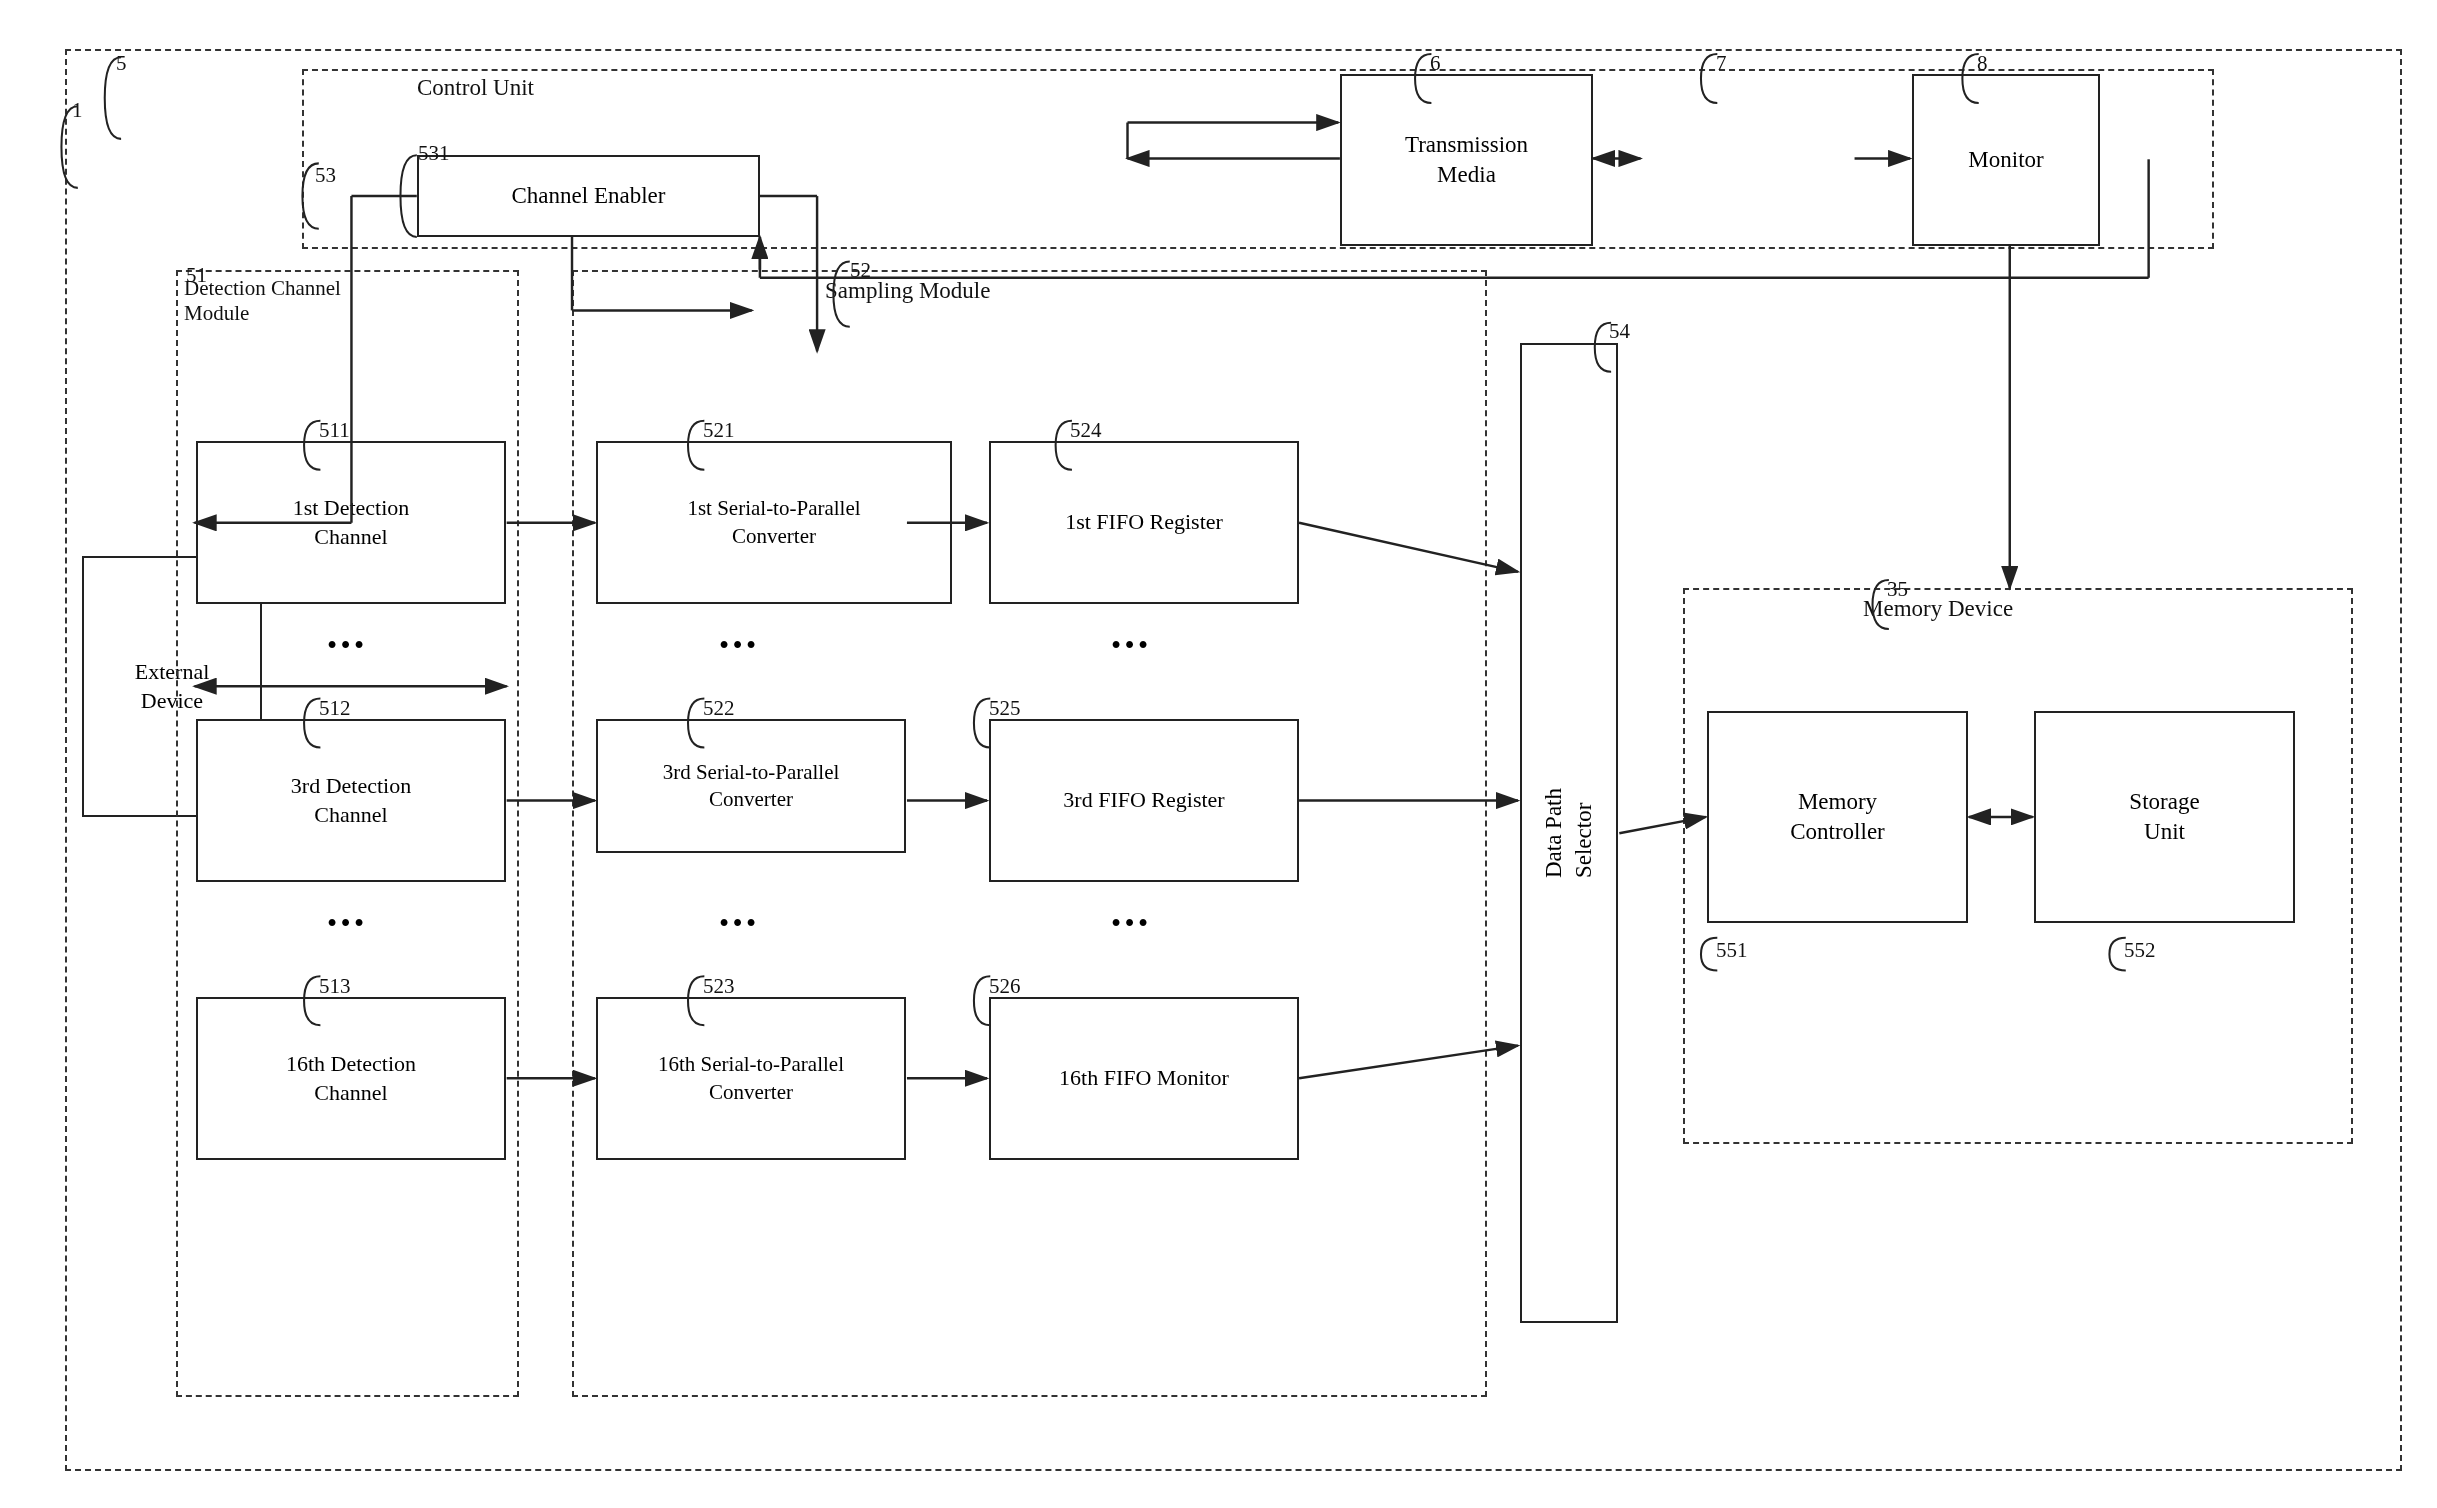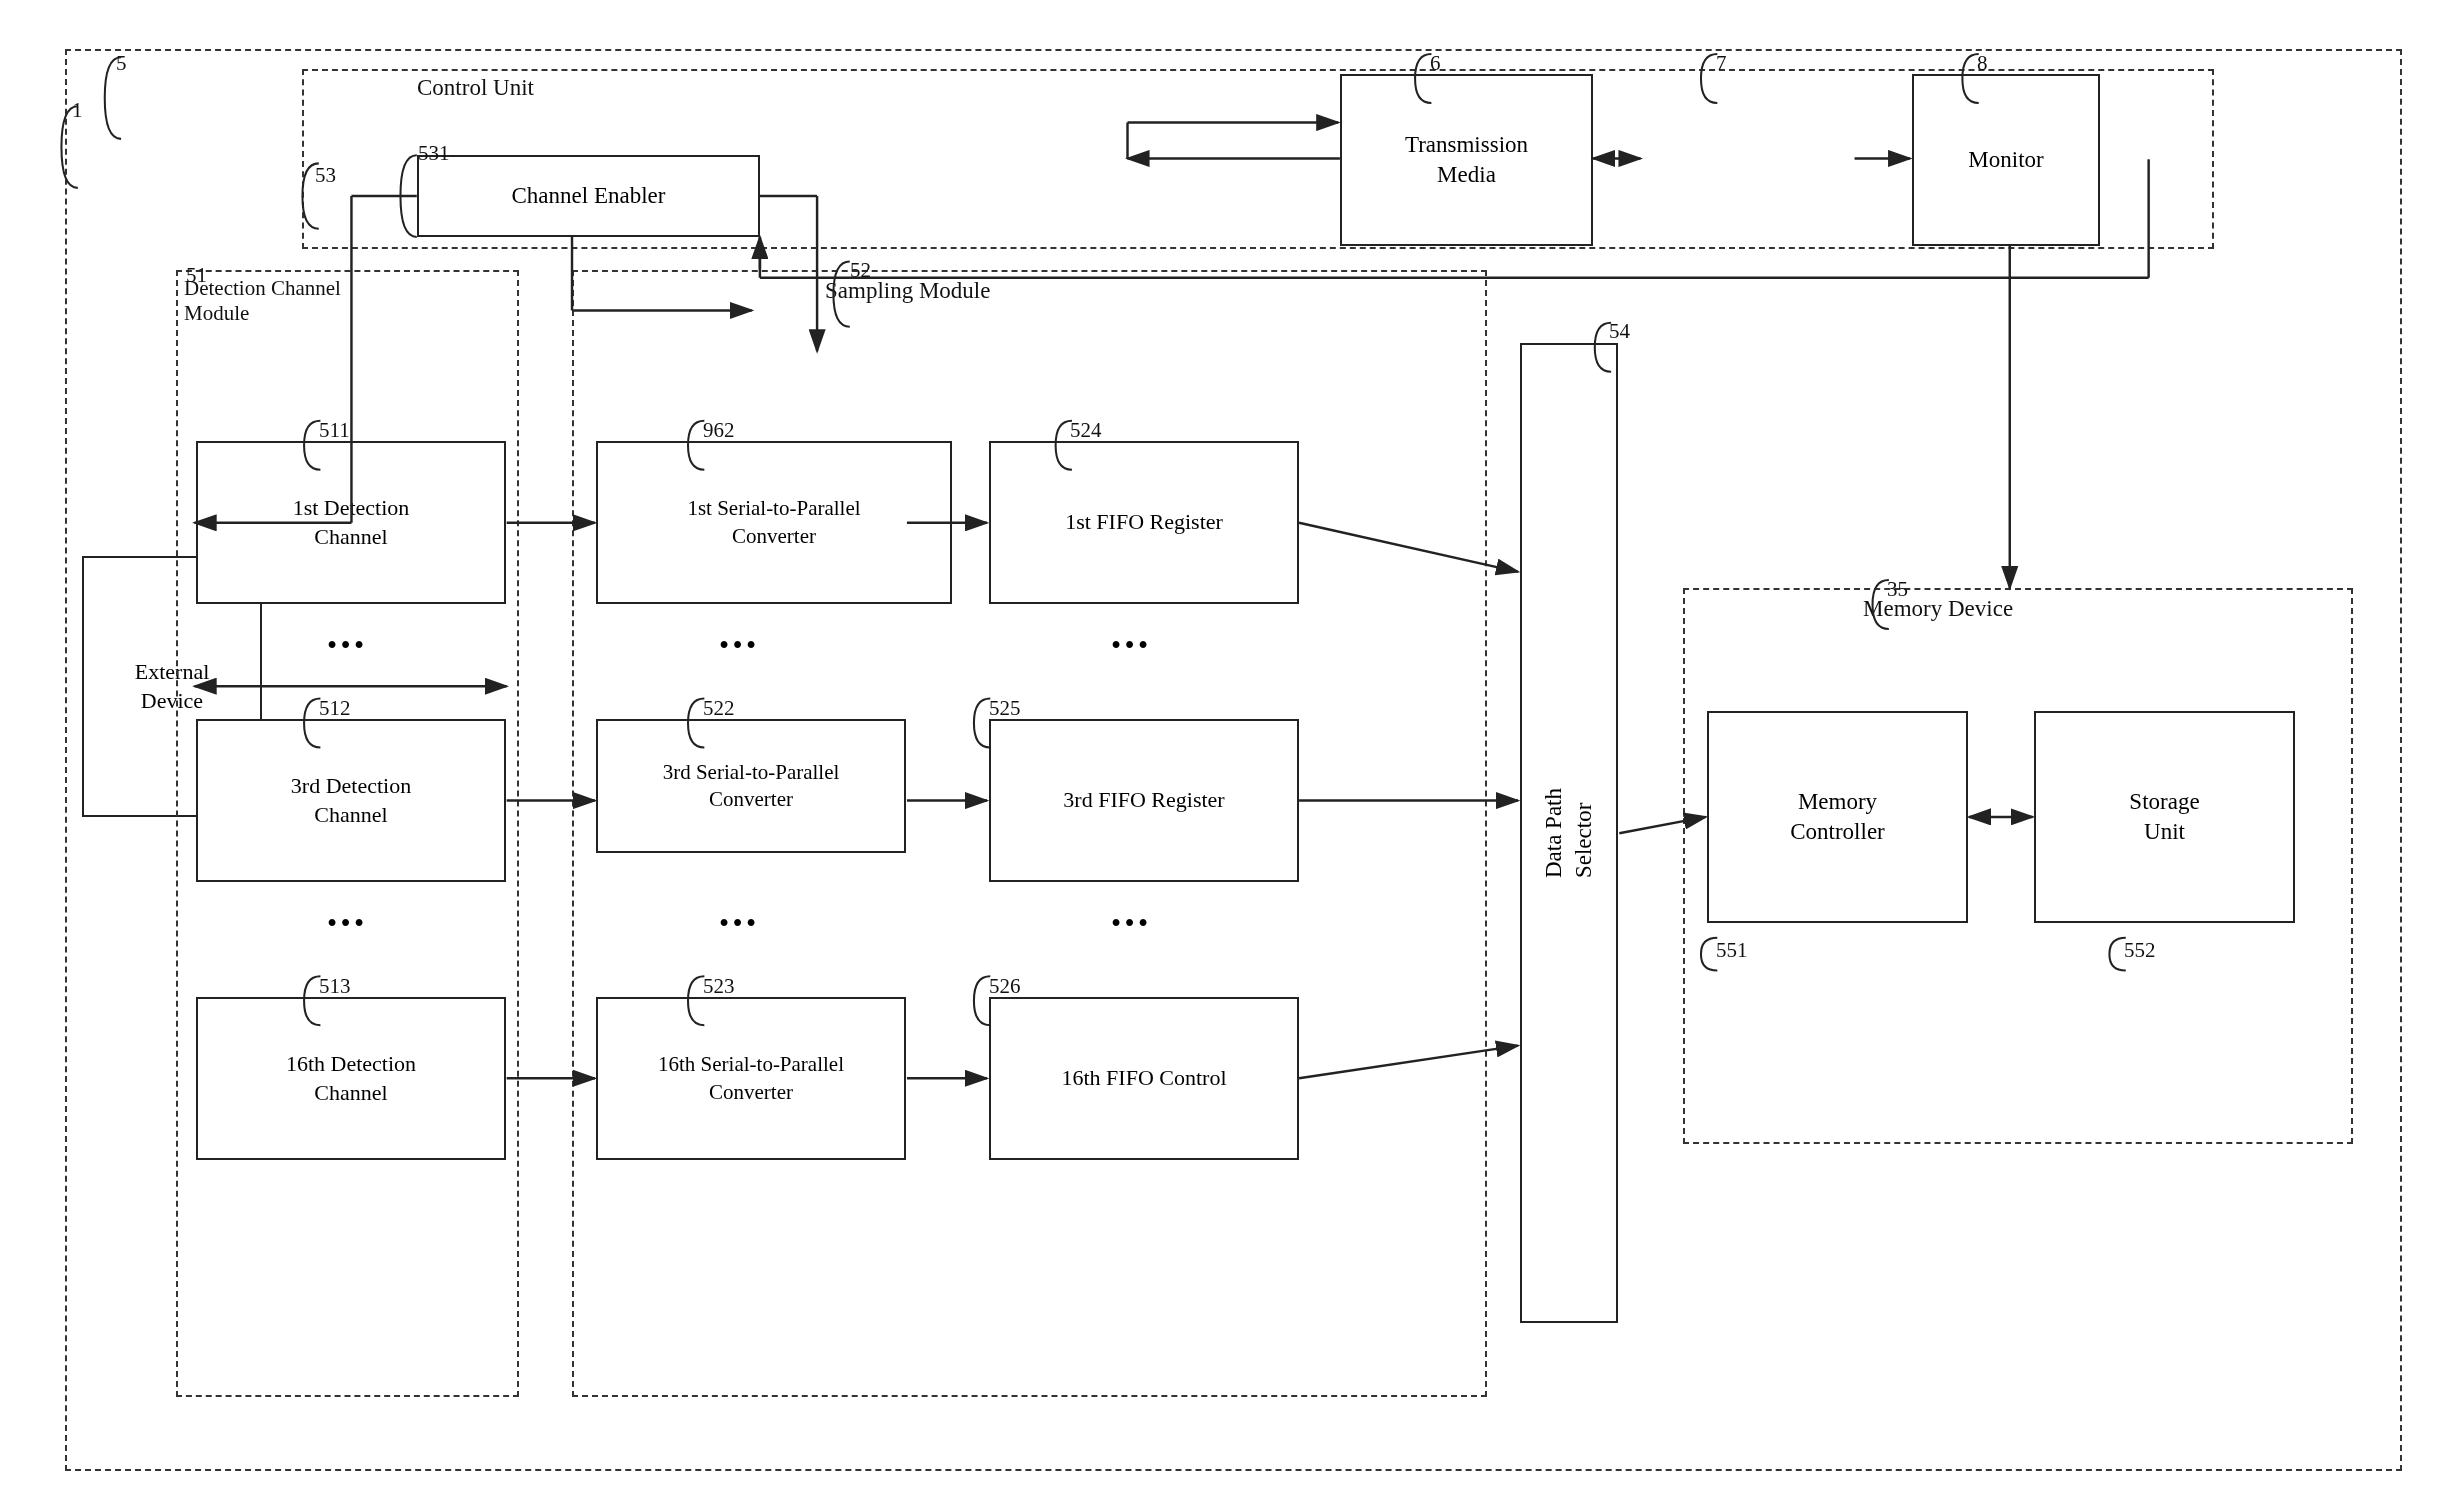--- a/index.html
+++ b/index.html
@@ -117,21 +117,21 @@
   </div>
   <span class="ref-num" style="left:319px; top:974px;">513</span>
 
   <div class="box-dashed" style="left:572px; top:270px; width:915px; height:1127px;"></div>
   <span class="label" style="left:825px; top:278px; font-size:23px;">Sampling Module</span>
   <span class="ref-num" style="left:850px; top:258px;">52</span>
 
   <div class="box" style="left:596px; top:441px; width:356px; height:163px; font-size:21px;">
     <span>1st Serial-to-Parallel<br>Converter</span>
   </div>
-  <span class="ref-num" style="left:703px; top:418px;">962</span>
+  <span class="ref-num" style="left:703px; top:418px;">521</span>
 
   <span style="position:absolute; left:719px; top:629px; font-size:29px; letter-spacing:3.3px;">•••</span>
 
   <div class="box" style="left:596px; top:719px; width:310px; height:134px; font-size:21px;">
     <span>3rd Serial-to-Parallel<br>Converter</span>
   </div>
   <span class="ref-num" style="left:703px; top:696px;">522</span>
 
   <span style="position:absolute; left:719px; top:907px; font-size:29px; letter-spacing:3.3px;">•••</span>
 
@@ -148,21 +148,21 @@
   <span style="position:absolute; left:1111px; top:629px; font-size:29px; letter-spacing:3.3px;">•••</span>
 
   <div class="box" style="left:989px; top:719px; width:310px; height:163px; font-size:22px;">
     <span>3rd FIFO Register</span>
   </div>
   <span class="ref-num" style="left:989px; top:696px;">525</span>
 
   <span style="position:absolute; left:1111px; top:907px; font-size:29px; letter-spacing:3.3px;">•••</span>
 
   <div class="box" style="left:989px; top:997px; width:310px; height:163px; font-size:22px;">
-    <span>16th FIFO Control</span>
+    <span>16th FIFO Monitor</span>
   </div>
   <span class="ref-num" style="left:989px; top:974px;">526</span>
 
   <div style="position:absolute; left:1520px; top:343px; width:98px; height:980px;
               border:2.5px solid #222; background:#fff;
               display:flex; align-items:center; justify-content:center;">
     <span style="writing-mode:vertical-rl; transform:rotate(180deg); font-size:23px; font-family:'Times New Roman',serif; line-height:1.3;">Data Path<br>Selector</span>
   </div>
   <span class="ref-num" style="left:1609px; top:319px;">54</span>
 

